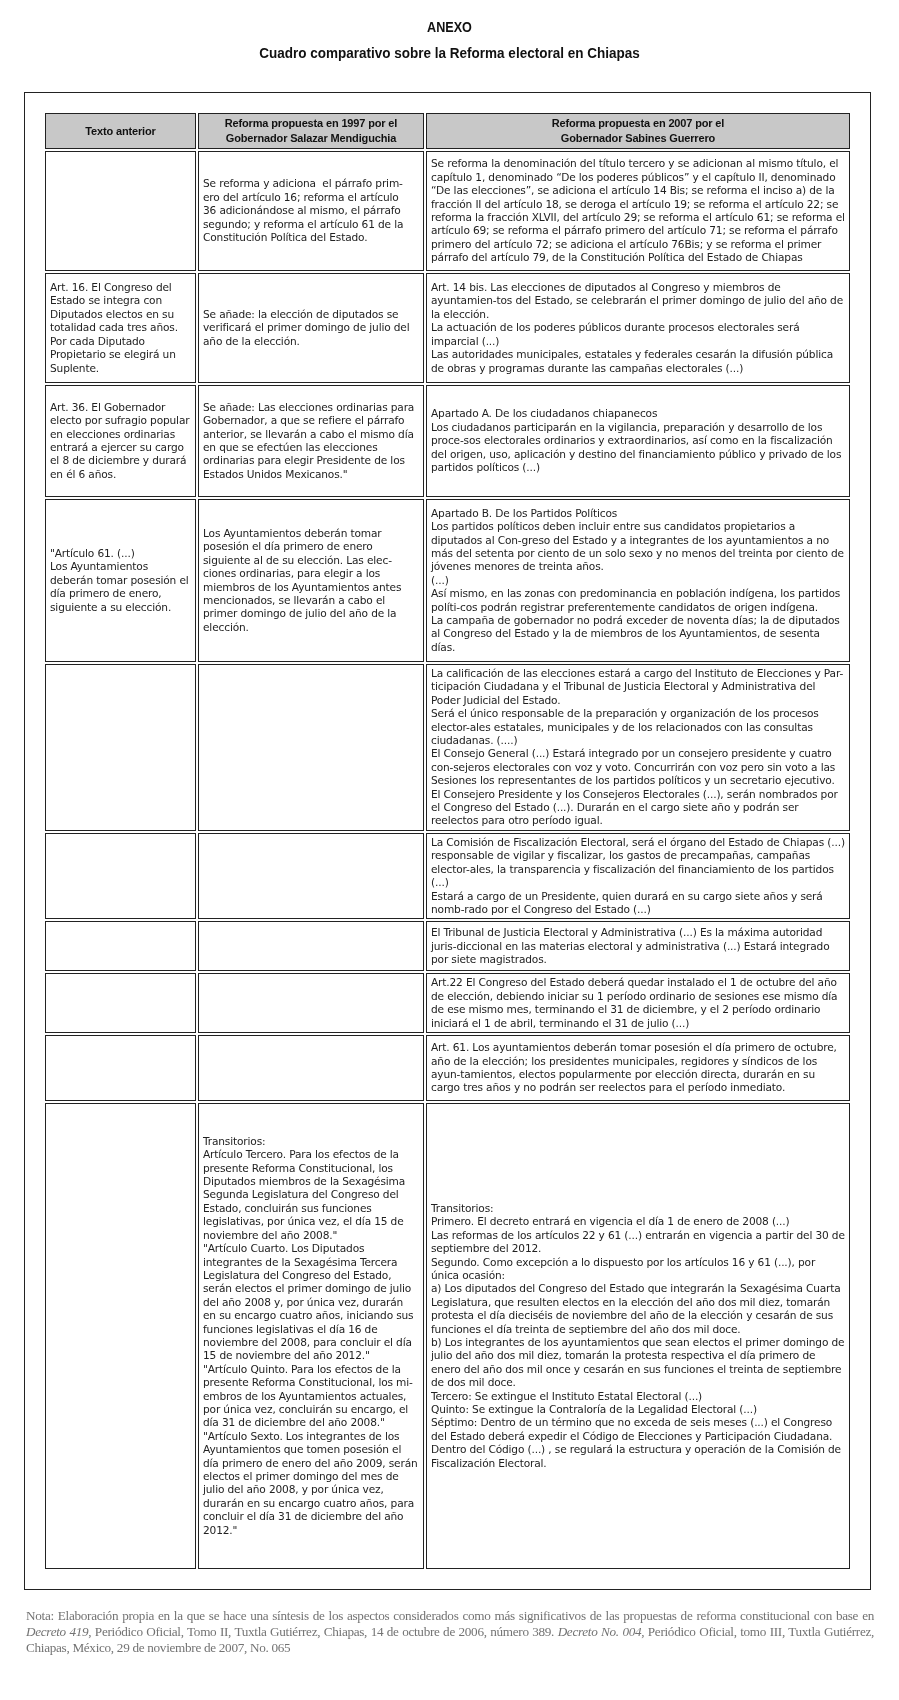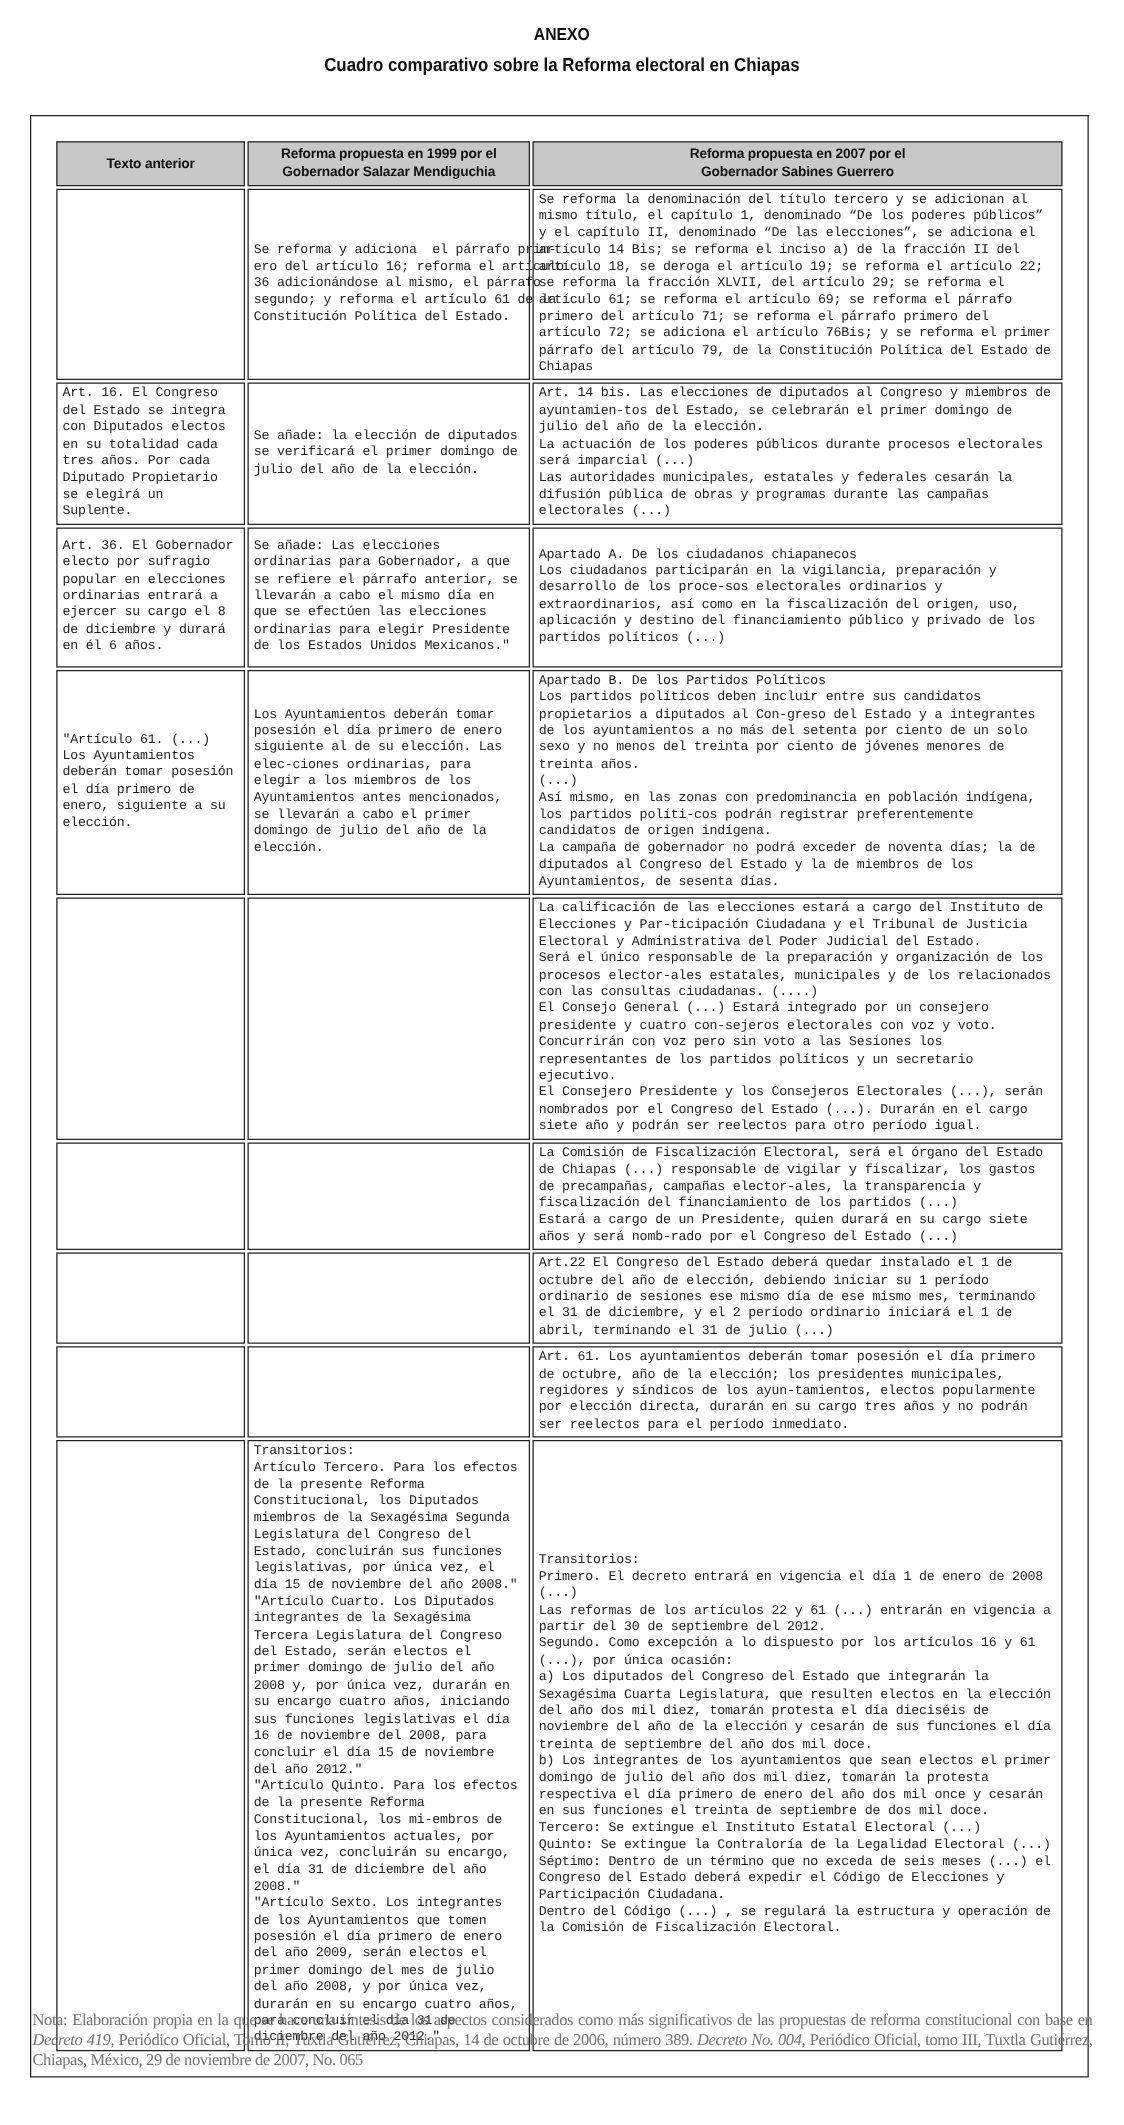--- a/index.html
+++ b/index.html
@@ -34,21 +34,20 @@
     td, th {
       border: 1px solid #222;
       vertical-align: middle;
       font-size: 10.6px;
       line-height: 13.4px;
       padding: 2px 4px 2px 4px;
       text-align: left;
       font-weight: normal;
       white-space: pre-line;
       letter-spacing: -0.15px;
-      font-family: Liberation Mono, monospace;
     }
     th {
       background: #c8c8c8;
       text-align: center;
       font-family: "Liberation Sans", sans-serif;
       font-weight: bold;
       font-size: 11px;
       line-height: 15px;
       height: 30px;
       color: #111;
@@ -72,21 +71,21 @@
 <div class="tbl">
   <table>
     <colgroup>
       <col style="width:151px">
       <col style="width:226px">
       <col>
     </colgroup>
     <thead>
       <tr>
         <th>Texto anterior</th>
-        <th>Reforma propuesta en 1999 por el
+        <th>Reforma propuesta en 1997 por el
 Gobernador Salazar Mendiguchia</th>
         <th>Reforma propuesta en 2007 por el
 Gobernador Sabines Guerrero</th>
       </tr>
     </thead>
     <tbody>
       <tr style="height:120px">
         <td></td>
         <td style="white-space:pre;">Se reforma y adiciona  el párrafo prim-
 ero del artículo 16; reforma el artículo
@@ -125,20 +124,25 @@
 Será el único responsable de la preparación y organización de los procesos elector-ales estatales, municipales y de los relacionados con las consultas ciudadanas. (....)
 El Consejo General  (...) Estará integrado por un consejero presidente y cuatro con-sejeros electorales con voz y voto. Concurrirán con voz pero sin voto a las Sesiones los representantes de los partidos políticos y un secretario ejecutivo.
 El Consejero Presidente y los Consejeros Electorales (...), serán nombrados por el Congreso del Estado (...).  Durarán en el cargo siete año y podrán ser reelectos para otro período igual.</td>
       </tr>
       <tr style="height:82px">
         <td></td>
         <td></td>
         <td>La Comisión de Fiscalización Electoral, será el órgano del Estado de Chiapas (...) responsable de vigilar y fiscalizar, los gastos de precampañas, campañas elector-ales, la transparencia y fiscalización del financiamiento de los partidos (...)
 Estará a cargo de un Presidente, quien durará en su cargo siete años y será nomb-rado por el Congreso del Estado (...)</td>
       </tr>
+      <tr style="height:50px">
+        <td></td>
+        <td></td>
+        <td>El Tribunal de Justicia Electoral y Administrativa (...) Es la máxima autoridad juris-diccional en las materias electoral y administrativa (...) Estará integrado por siete magistrados.</td>
+      </tr>
       <tr style="height:56px">
         <td></td>
         <td></td>
         <td>Art.22 El Congreso del Estado deberá quedar instalado el 1 de octubre del año de elección, debiendo iniciar su 1 período ordinario de sesiones ese mismo día de ese mismo mes, terminando el 31 de diciembre, y el 2 período ordinario iniciará el 1 de abril, terminando el 31 de julio (...)</td>
       </tr>
       <tr style="height:66px">
         <td></td>
         <td></td>
         <td>Art. 61. Los ayuntamientos deberán tomar posesión el día primero de octubre, año de la elección; los presidentes municipales, regidores y síndicos de los ayun-tamientos, electos popularmente por elección directa, durarán en su cargo tres años y no podrán ser reelectos para el período inmediato.</td>
       </tr>

